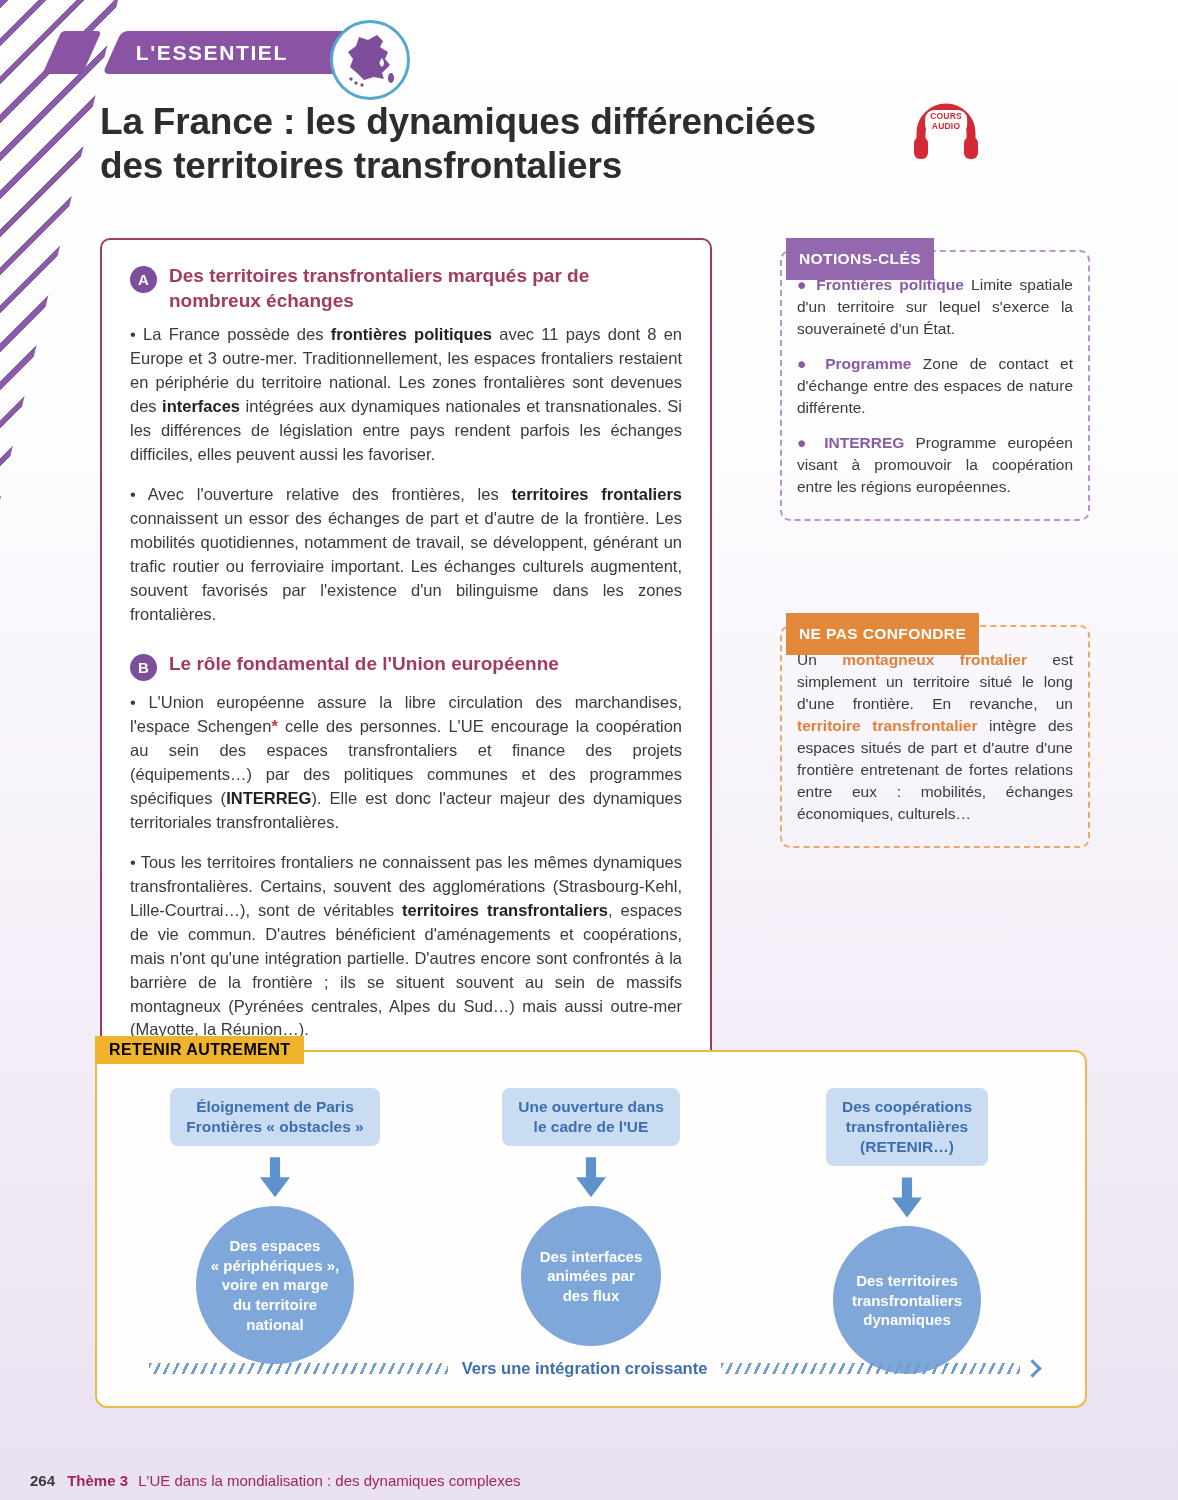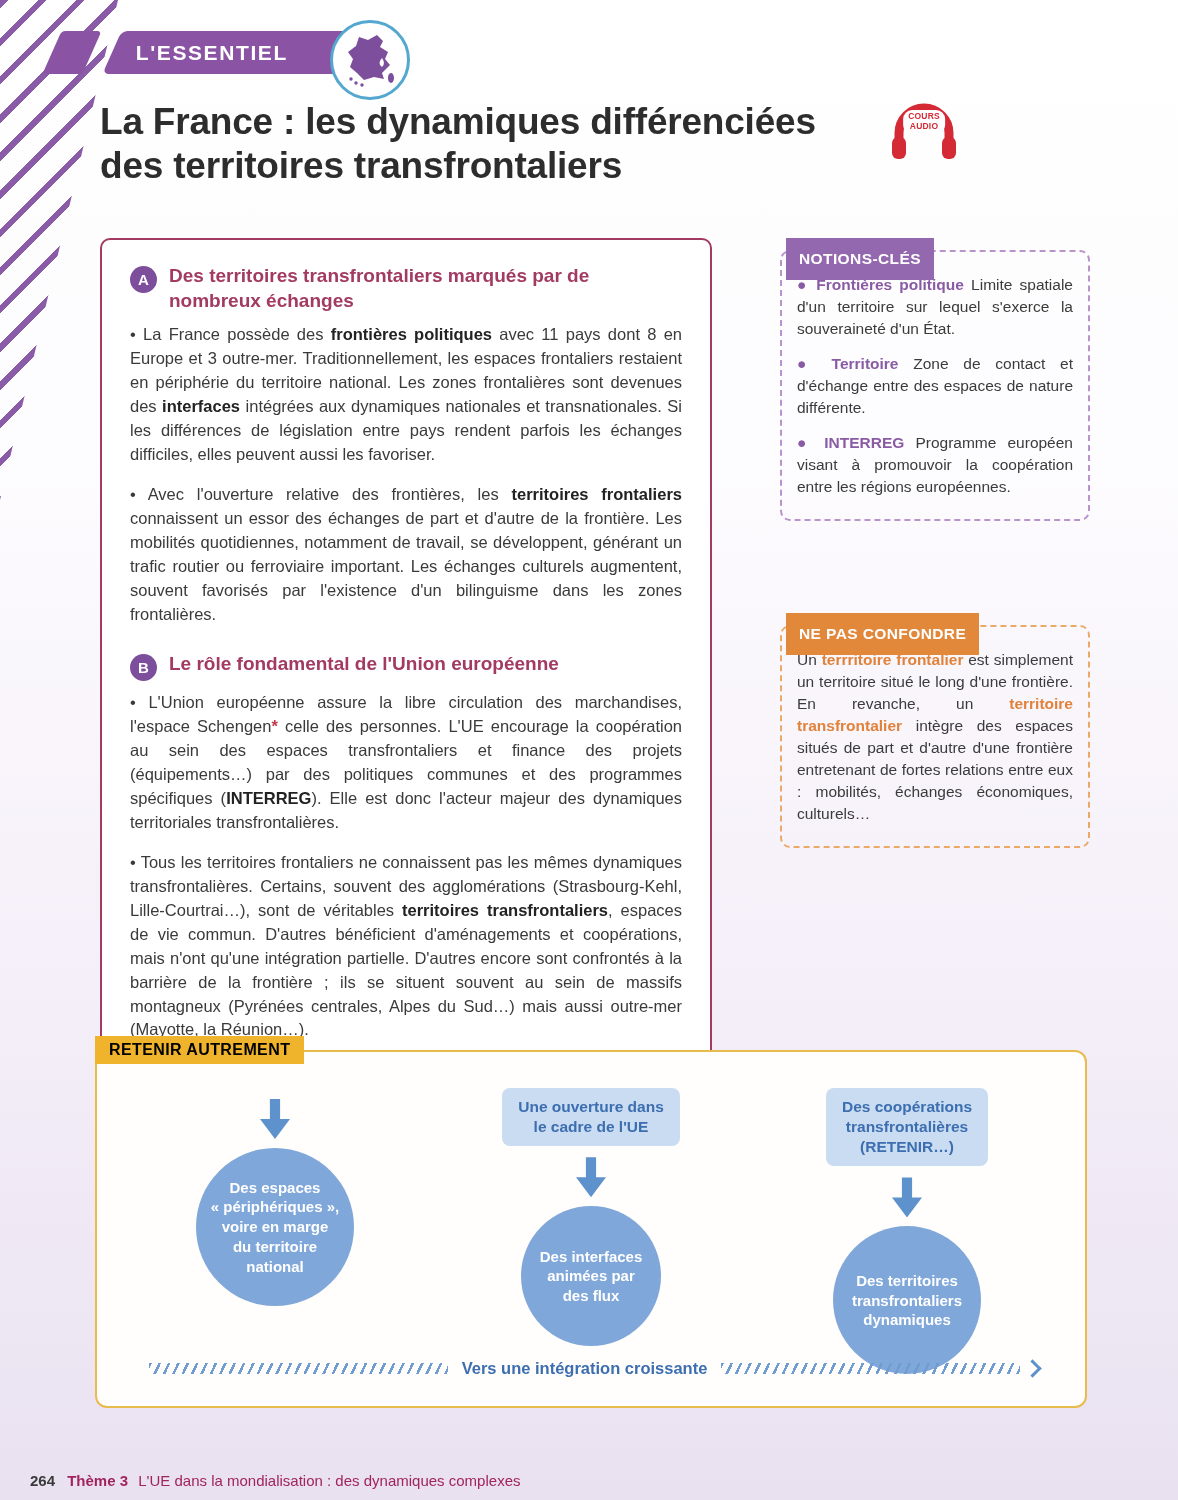--- a/index.html
+++ b/index.html
@@ -31,21 +31,21 @@
     position:absolute; left:330px; top:20px; width:80px; height:80px;
     background:#fff; border:3px solid #54a7cf; border-radius:50%;
     display:flex; align-items:center; justify-content:center; z-index:3;
   }
   
   .title {
     position:absolute; left:100px; top:100px; margin:0; width:830px;
     font-size:37px; line-height:1.2; font-weight:bold; color:#2d2d2d; letter-spacing:-0.2px;
   }
   
-  .audio { position:absolute; left:888px; top:102px; width:72px; height:62px; cursor:pointer; }
+  .audio { position:absolute; left:910px; top:102px; width:72px; height:62px; cursor:pointer; }
   .audio-pill {
     position:absolute; left:50%; top:8px; transform:translateX(-50%);
     background:#fff; border-radius:9px; padding:2px 5px;
     display:flex; flex-direction:column; align-items:center;
   }
   .audio-pill span { color:#d42a35; font-weight:bold; font-size:8.5px; line-height:1.15; letter-spacing:.2px; white-space:nowrap; }
   
   .cols { position:absolute; left:100px; top:238px; width:990px; display:flex; gap:68px; align-items:flex-start; }
   .main-box {
     width:612px; flex:0 0 612px; background:#fff;
@@ -178,40 +178,42 @@
       </div>
       <p class="body"><span>• L'Union européenne assure la libre circulation des marchandises, l'espace Schengen</span><span class="star">*</span><span> celle des personnes. L'UE encourage la coopération au sein des espaces transfrontaliers et finance des projets (équipements…) par des politiques communes et des programmes spécifiques (</span><span class="b">INTERREG</span><span>). Elle est donc l'acteur majeur des dynamiques territoriales transfrontalières.</span></p>
       <p class="body"><span>• Tous les territoires frontaliers ne connaissent pas les mêmes dynamiques transfrontalières. Certains, souvent des agglomérations (Strasbourg-Kehl, Lille-Courtrai…), sont de véritables </span><span class="b">territoires transfrontaliers</span><span>, espaces de vie commun. D'autres bénéficient d'aménagements et coopérations, mais n'ont qu'une intégration partielle. D'autres encore sont confrontés à la barrière de la frontière ; ils se situent souvent au sein de massifs montagneux (Pyrénées centrales, Alpes du Sud…) mais aussi outre-mer (Mayotte, la Réunion…).</span></p>
     </section>
 
     <aside class="sidebar">
       <div class="side notions">
         <div class="side-head">NOTIONS-CLÉS</div>
         <div class="side-box">
           <p><span class="pb">● Frontières politique</span><span> Limite spatiale d'un territoire sur lequel s'exerce la souveraineté d'un État.</span></p>
-          <p><span class="pb">● Territoire</span><span> Zone de contact et d'échange entre des espaces de nature différente.</span></p>
+          <p><span class="pb">● Programme</span><span> Zone de contact et d'échange entre des espaces de nature différente.</span></p>
           <p><span class="pb">● INTERREG</span><span> Programme européen visant à promouvoir la coopération entre les régions européennes.</span></p>
         </div>
       </div>
 
       <div class="side confondre">
         <div class="side-head">NE PAS CONFONDRE</div>
         <div class="side-box">
-          <p><span>Un </span><span class="ob">terrritoire frontalier</span><span> est simplement un territoire situé le long d'une frontière. En revanche, un </span><span class="ob">territoire transfrontalier</span><span> intègre des espaces situés de part et d'autre d'une frontière entretenant de fortes relations entre eux : mobilités, échanges économiques, culturels…</span></p>
+          <p><span>Un </span><span class="ob">montagneux frontalier</span><span> est simplement un territoire situé le long d'une frontière. En revanche, un </span><span class="ob">territoire transfrontalier</span><span> intègre des espaces situés de part et d'autre d'une frontière entretenant de fortes relations entre eux : mobilités, échanges économiques, culturels…</span></p>
         </div>
       </div>
     </aside>
   </div>
 
   <div class="retenir">
     <div class="retenir-head">RETENIR AUTREMENT</div>
     <div class="retenir-box">
       <div class="diagram">
 
         <div class="dcol">
+          <div class="dbox">Éloignement de Paris
+Frontières « obstacles »</div>
           <div class="darrow"></div>
           <div class="dcircle c1">Des espaces
 « périphériques »,
 voire en marge
 du territoire
 national</div>
         </div>
 
         <div class="dcol">
           <div class="dbox">Une ouverture dans

